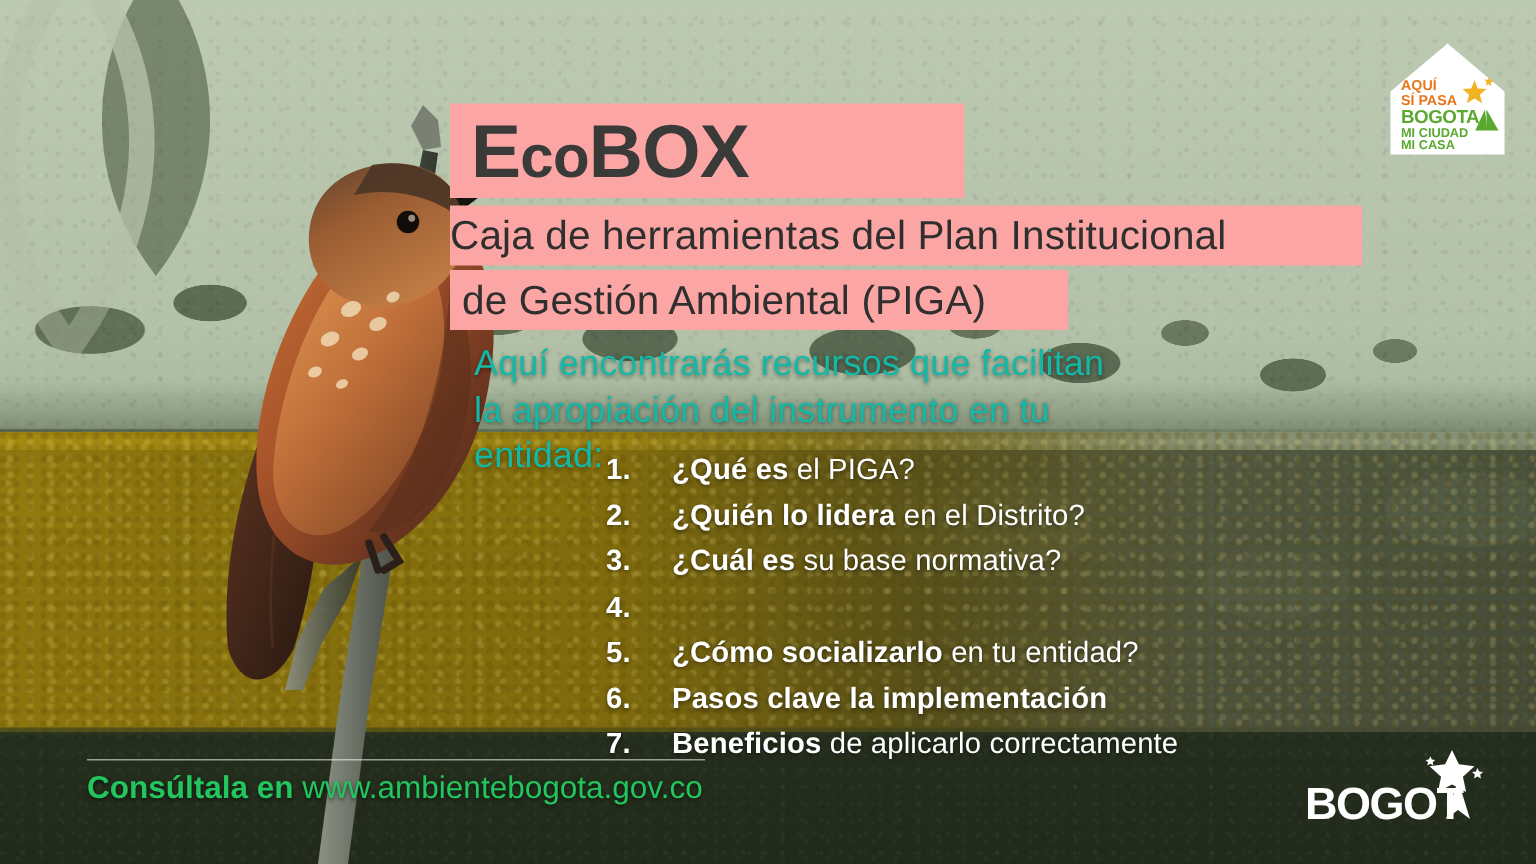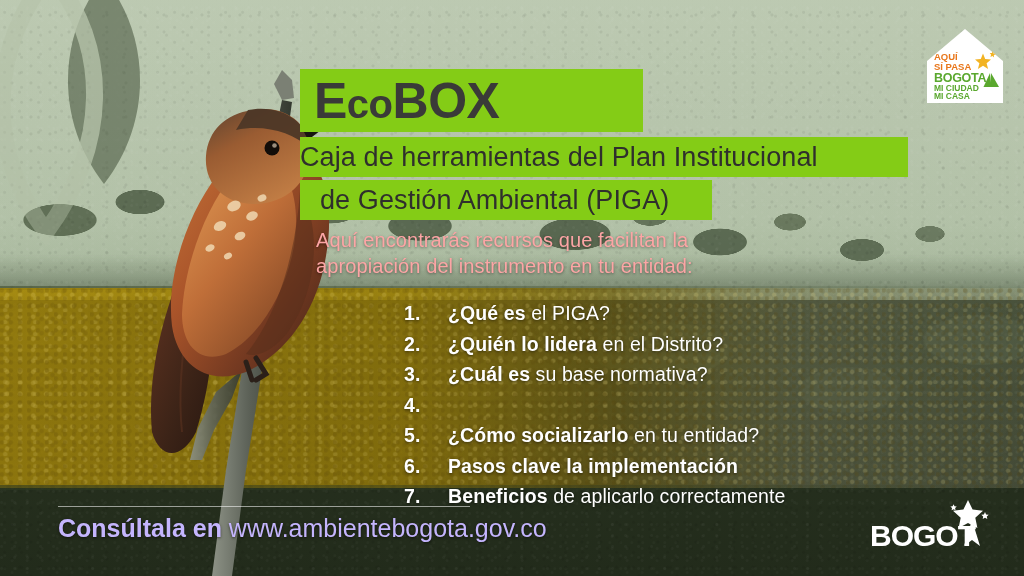--- a/index.html
+++ b/index.html
@@ -125,21 +125,21 @@
   }
   .leaf-motif svg{ display:block; }
 
   
   .bird-wrap{ position:absolute; left:86px; top:40px; width:330px; height:536px; }
   .bird-wrap svg{ display:block; }
 
   
   .titlebox{
     position:absolute;
-    background:#84cc16;
+    background:#fca5a5;
     display:flex; align-items:center;
     white-space:nowrap;
   }
   #title-main{
     left:300px; top:69px; width:343px; height:63px;
     padding-left:14px;
   }
   #title-main .t{
     font-weight:bold;
     font-size:50px;
@@ -147,33 +147,33 @@
     color:#3a3a38;
     line-height:1;
   }
   #title-main .small{ font-size:40px; }
 
   #sub-line1{
     left:300px; top:137px; width:608px; height:40px;
   }
   #sub-line2{
     left:300px; top:180px; width:412px; height:40px;
-    padding-left:20px;
+    padding-left:8px;
   }
   .subtxt{
     font-size:27px;
     color:#2f2f2d;
     letter-spacing:.1px;
     line-height:1;
   }
 
   #intro{
     position:absolute; left:316px; top:228px; width:430px;
-    color:#fca5a5;
-    font-size:20px;
+    color:#14b8a6;
+    font-size:24px;
     line-height:1.28;
     letter-spacing:.1px;
     text-shadow:0 1px 3px rgba(0,0,0,.45);
   }
 
   
   #items{
     position:absolute; left:404px; top:304px; width:580px;
     color:#ffffff;
   }
@@ -194,21 +194,21 @@
   .item .txt{ white-space:nowrap; }
   .item .txt b{ font-weight:bold; }
 
   
   #footer-rule{
     position:absolute; left:58px; top:506px; width:412px; height:1px;
     background:rgba(255,255,255,.55);
   }
   #footer-text{
     position:absolute; left:58px; top:513px;
-    color:#c4b5fd; font-size:25px; line-height:1.2;
+    color:#22c55e; font-size:21px; line-height:1.2;
     white-space:nowrap;
     text-shadow:0 1px 3px rgba(0,0,0,.55);
   }
   #footer-text b{ font-weight:bold; }
 
   
   #house-logo{ position:absolute; left:923px; top:27px; width:84px; height:78px; }
   #house-logo svg{ display:block; }
 
   

